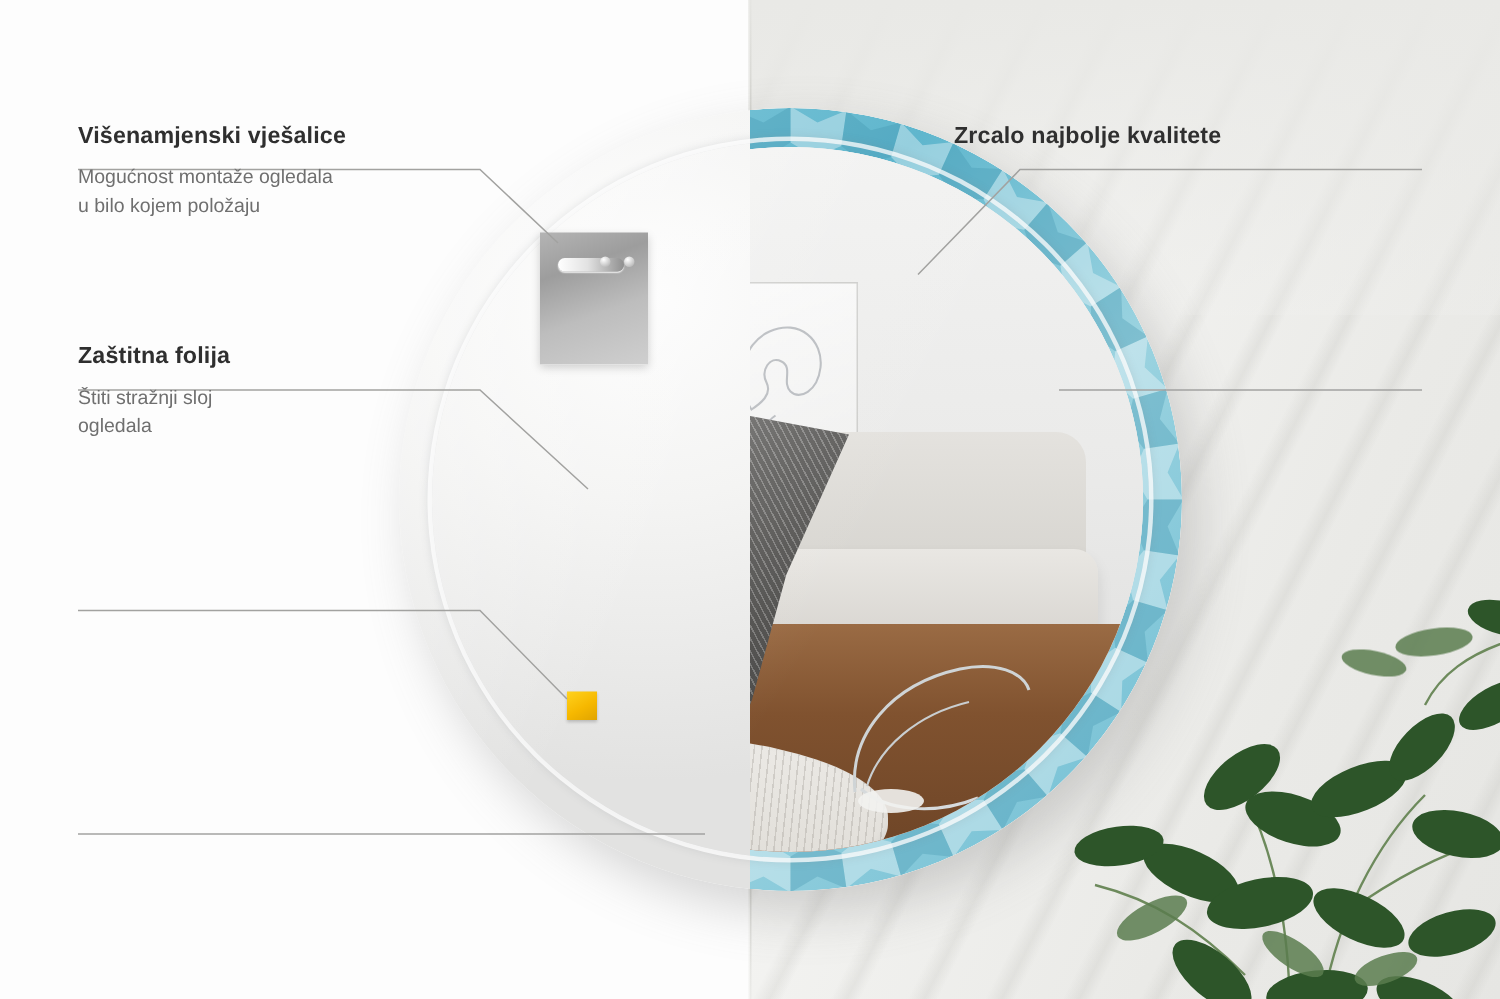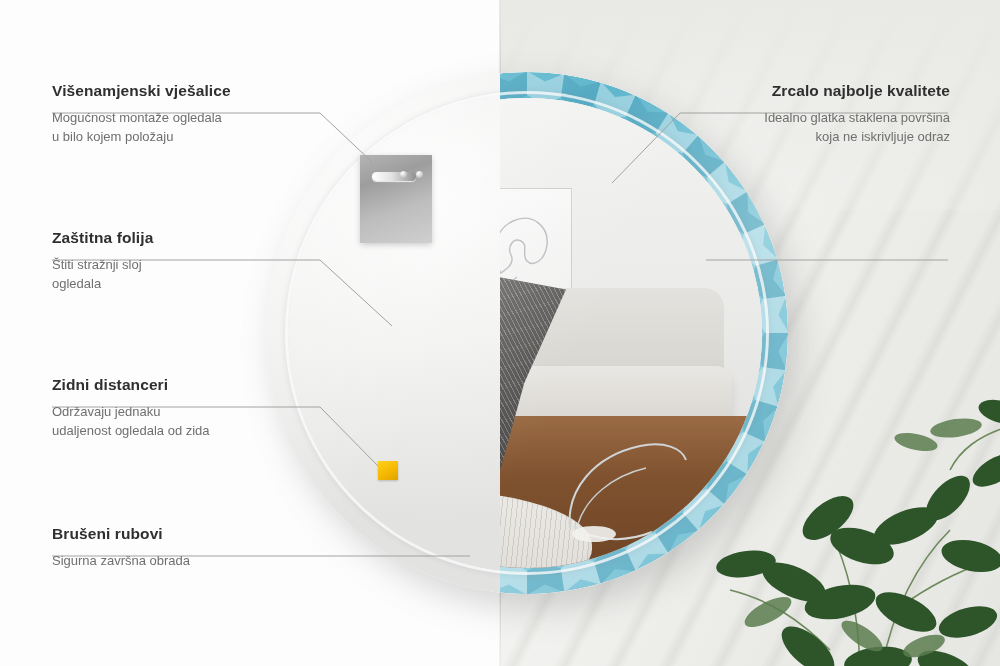--- a/index.html
+++ b/index.html
@@ -71,21 +71,21 @@
   .picture{position:absolute;left:178px;top:90px;width:100px;height:120px;
     background:linear-gradient(160deg,#fafafa,#f0f0ef);border:1px solid rgba(175,175,172,.55);}
   .glass-sheen{position:absolute;inset:0;border-radius:50%;
     background:linear-gradient(122deg,rgba(255,255,255,.62) 0%,rgba(255,255,255,.10) 38%,rgba(255,255,255,0) 60%);}
   .bevel{position:absolute;left:22px;top:22px;width:478px;height:478px;border-radius:50%;
     box-shadow:0 0 0 3px rgba(255,255,255,.75), 0 0 6px 3px rgba(120,130,135,.18);}
 
   
   .callout{position:absolute;width:300px;}
   .callout.left{left:52px;text-align:left;}
-  .callout.right{right:50px;text-align:right;}
+  .callout.right{right:64px;text-align:left;}
   .c-title{font-size:15.5px;font-weight:bold;color:#2f2f2f;letter-spacing:.1px;white-space:nowrap;}
   .c-desc{font-size:13px;color:#6f6f6f;line-height:1.45;margin-top:9px;white-space:pre-line;}
 
   
   .hanger{position:absolute;left:360px;top:155px;width:72px;height:88px;
     background:linear-gradient(160deg,#b4b4b4 0%,#9d9d9d 28%,#bdbdbd 60%,#cfcfcf 100%);
     box-shadow:0 2px 6px rgba(0,0,0,.18);}
   .hanger-slot{position:absolute;left:12px;top:17px;width:44px;height:9px;border-radius:5px;
     background:linear-gradient(90deg,#ffffff 0%,#e2e2e2 45%,#8f8f8f 100%);
     box-shadow:0 1px 1px rgba(255,255,255,.8);}
@@ -241,35 +241,24 @@
     <div class="c-desc">Mogućnost montaže ogledala
 u bilo kojem položaju</div>
   </div>
 
   <div class="callout left" style="top:229px">
     <div class="c-title">Zaštitna folija</div>
     <div class="c-desc">Štiti stražnji sloj
 ogledala</div>
   </div>
 
-  <div class="callout left" style="top:376px">
-    <div class="c-title">Zidni distanceri</div>
-    <div class="c-desc">Održavaju jednaku
-udaljenost ogledala od zida</div>
-  </div>
-
-  <div class="callout left" style="top:525px">
-    <div class="c-title">Brušeni rubovi</div>
-    <div class="c-desc">Sigurna završna obrada</div>
-  </div>
+
 
   <div class="callout right" style="top:82px">
     <div class="c-title">Zrcalo najbolje kvalitete</div>
-    <div class="c-desc">Idealno glatka staklena površina
-koja ne iskrivljuje odraz</div>
   </div>
 
   <div class="callout right" style="top:229px">
   </div>
 
   <svg class="plant" viewBox="0 0 300 330">
     <g stroke="#6d8a5c" stroke-width="1.6" fill="none">
       <path d="M150 330 C150 270 140 220 120 180"></path>
       <path d="M170 330 C180 260 210 210 240 180"></path>
       <path d="M120 300 C90 270 60 250 20 240"></path>

